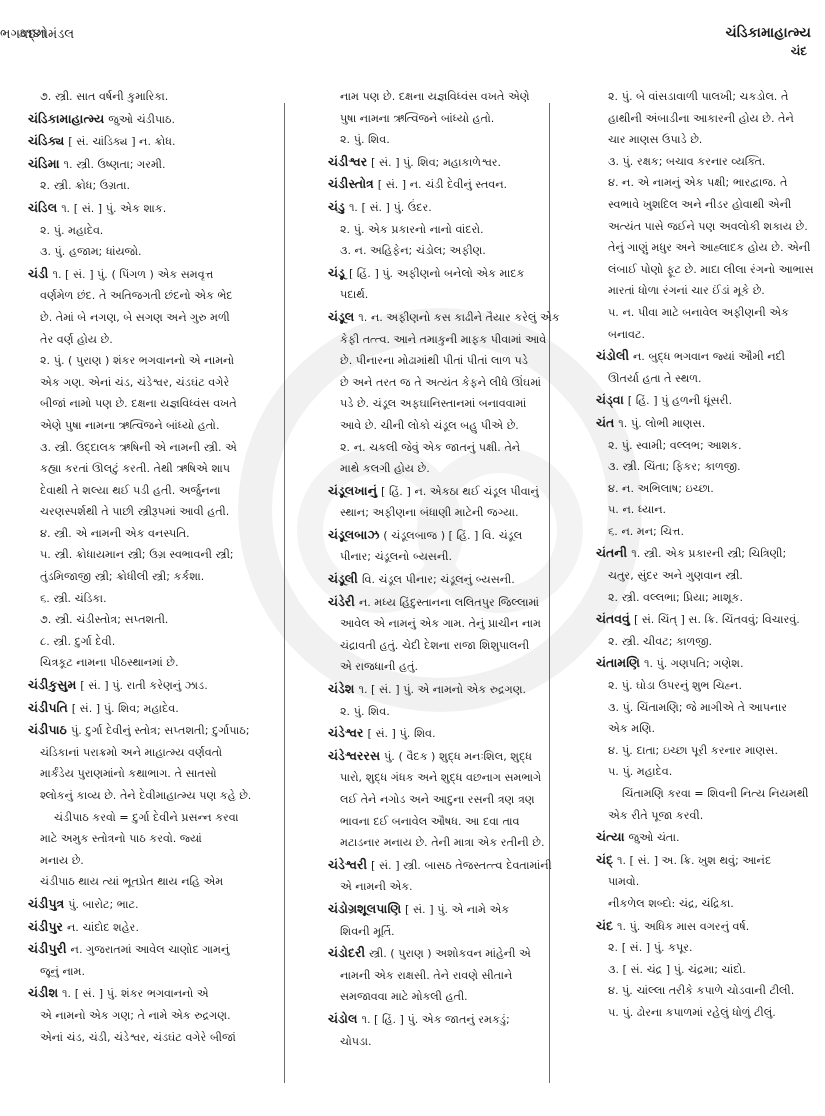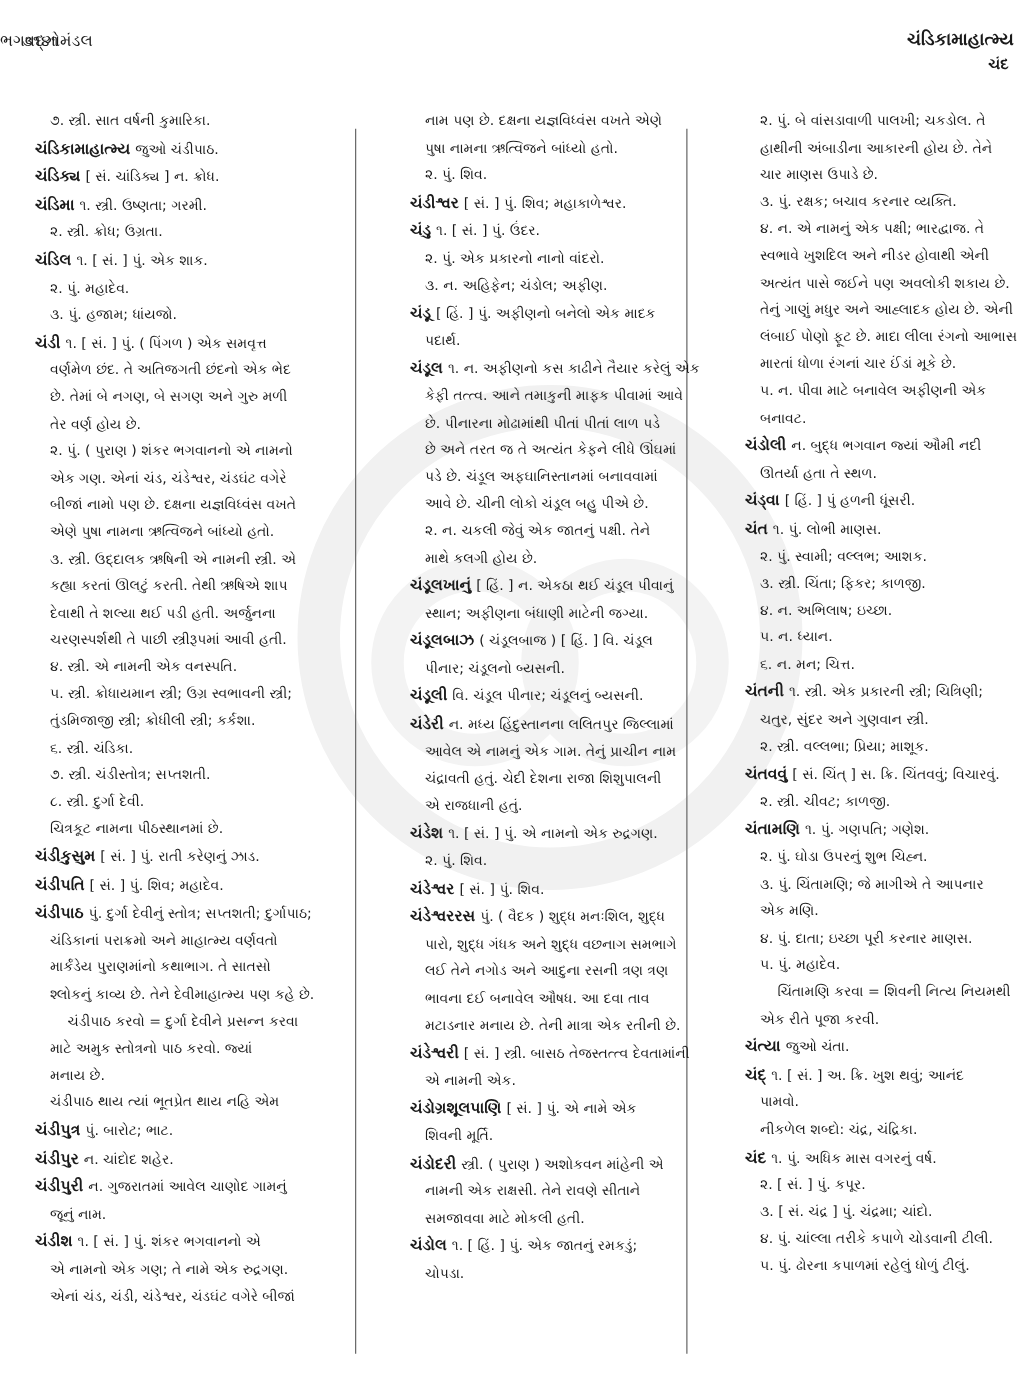--- a/index.html
+++ b/index.html
@@ -159,20 +159,21 @@
       <div class="line indent"><span>જૂનું નામ.</span></div>
       <div class="line"><span class="hw">ચંડીશ</span><span>૧. [ સં. ] પું. શંકર ભગવાનનો એ</span></div>
       <div class="line indent"><span>એ નામનો એક ગણ; તે નામે એક રુદ્રગણ.</span></div>
       <div class="line indent"><span>એનાં ચંડ, ચંડી, ચંડેશ્વર, ચંડઘંટ વગેરે બીજાં</span></div>
     </div>
   <div class="col col-2">
       <div class="line indent"><span>નામ પણ છે. દક્ષના યજ્ઞવિધ્વંસ વખતે એણે</span></div>
       <div class="line indent"><span>પુષા નામના ઋત્વિજને બાંધ્યો હતો.</span></div>
       <div class="line indent"><span>૨. પું. શિવ.</span></div>
       <div class="line"><span class="hw">ચંડીશ્વર</span><span>[ સં. ] પું. શિવ; મહાકાળેશ્વર.</span></div>
+      <div class="line"><span class="hw">ચંડીસ્તોત્ર</span><span>[ સં. ] ન. ચંડી દેવીનું સ્તવન.</span></div>
       <div class="line"><span class="hw">ચંડુ</span><span>૧. [ સં. ] પું. ઉંદર.</span></div>
       <div class="line indent"><span>૨. પું. એક પ્રકારનો નાનો વાંદરો.</span></div>
       <div class="line indent"><span>૩. ન. અહિફેન; ચંડોલ; અફીણ.</span></div>
       <div class="line"><span class="hw">ચંડૂ</span><span>[ હિં. ] પું. અફીણનો બનેલો એક માદક</span></div>
       <div class="line indent"><span>પદાર્થ.</span></div>
       <div class="line"><span class="hw">ચંડૂલ</span><span>૧. ન. અફીણનો કસ કાઢીને તૈયાર કરેલું એક</span></div>
       <div class="line indent"><span>કેફી તત્ત્વ. આને તમાકુની માફક પીવામાં આવે</span></div>
       <div class="line indent"><span>છે. પીનારના મોઢામાંથી પીતાં પીતાં લાળ પડે</span></div>
       <div class="line indent"><span>છે અને તરત જ તે અત્યંત કેફને લીધે ઊંઘમાં</span></div>
       <div class="line indent"><span>પડે છે. ચંડૂલ અફઘાનિસ્તાનમાં બનાવવામાં</span></div>

